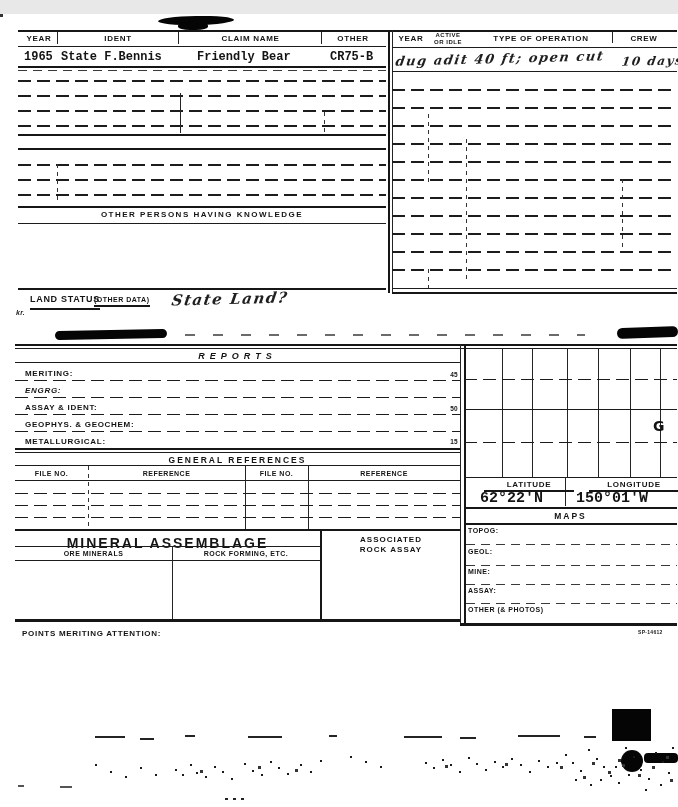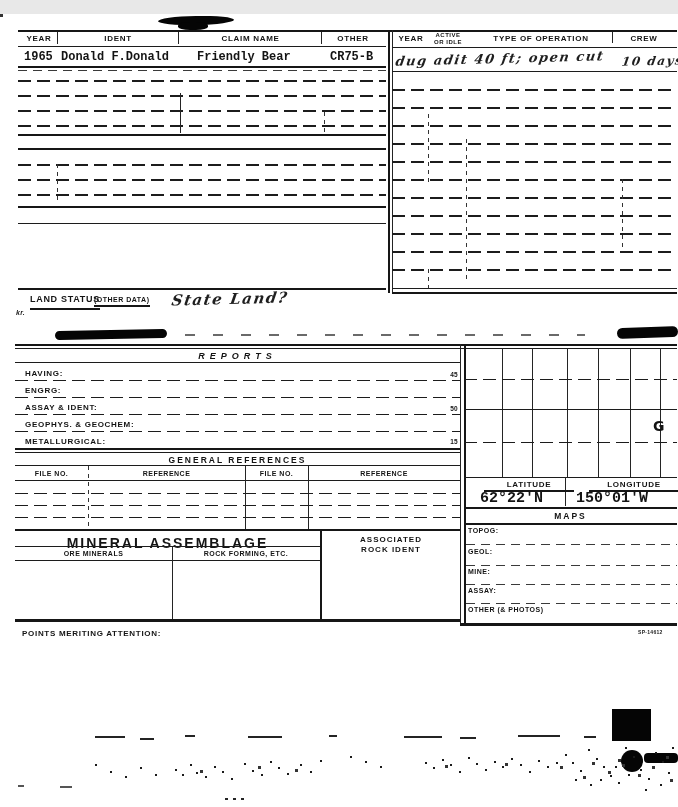--- a/index.html
+++ b/index.html
@@ -58,41 +58,42 @@
   <div class="lbl ctr" style="left:22px;top:20px;width:34px;">YEAR</div>
   <div class="lbl ctr" style="left:57px;top:20px;width:122px;">IDENT</div>
   <div class="lbl ctr" style="left:180px;top:20px;width:141px;">CLAIM NAME</div>
   <div class="lbl ctr" style="left:322px;top:20px;width:62px;">OTHER</div>
   <div class="vl1" style="left:57px;top:18px;height:12px;"></div>
   <div class="vl1" style="left:178px;top:18px;height:12px;"></div>
   <div class="vl1" style="left:321px;top:18px;height:12px;"></div>
   <div class="hl1" style="left:18px;top:32px;width:368px;"></div>
 
   <div class="type" style="left:24px;top:36px;">1965</div>
-  <div class="type" style="left:61px;top:36px;">Donald F.Donald</div>
+  <div class="type" style="left:61px;top:36px;">State F.Bennis</div>
   <div class="type" style="left:197px;top:36px;">Friendly Bear</div>
   <div class="type" style="left:330px;top:36px;">CR75-B</div>
   <div class="hl" style="left:18px;top:52px;width:368px;"></div>
   <div class="hbf" style="left:18px;top:56px;width:368px;"></div>
 
   <div class="hb" style="left:18px;top:66px;width:368px;"></div>
   <div class="hb" style="left:18px;top:81px;width:368px;"></div>
   <div class="hb" style="left:18px;top:96px;width:368px;"></div>
   <div class="hb" style="left:18px;top:111px;width:368px;"></div>
   <div class="vl1" style="left:180px;top:79px;height:40px;"></div>
   <div class="vd" style="left:324px;top:98px;height:20px;"></div>
 
   <div class="hl" style="left:18px;top:120px;width:368px;"></div>
   <div class="hl" style="left:18px;top:134px;width:368px;"></div>
   <div class="hb" style="left:18px;top:150px;width:368px;"></div>
   <div class="hb" style="left:18px;top:165px;width:368px;"></div>
   <div class="hb" style="left:18px;top:180px;width:368px;"></div>
   <div class="vd" style="left:57px;top:150px;height:36px;"></div>
 
   <div class="hl" style="left:18px;top:192px;width:368px;"></div>
+  <div class="lbl ctr" style="left:18px;top:196px;width:368px;letter-spacing:1.5px;">OTHER PERSONS HAVING KNOWLEDGE</div>
   <div class="hl1" style="left:18px;top:209px;width:368px;"></div>
   <div class="hl" style="left:18px;top:274px;width:368px;"></div>
 
   <div class="vl" style="left:388px;top:16px;height:263px;"></div>
   <div class="vl1" style="left:392px;top:16px;height:263px;"></div>
   <div class="lbl ctr" style="left:394px;top:20px;width:34px;">YEAR</div>
   <div class="lbl7 ctr" style="left:428px;top:18px;width:40px;font-size:6px;">ACTIVE</div>
   <div class="lbl7 ctr" style="left:428px;top:25px;width:40px;font-size:6px;">OR IDLE</div>
   <div class="lbl ctr" style="left:470px;top:20px;width:142px;">TYPE OF OPERATION</div>
   <div class="lbl ctr" style="left:614px;top:20px;width:60px;">CREW</div>
@@ -128,24 +129,24 @@
 
   <div class="blob" style="left:55px;top:316px;width:112px;height:9px;border-radius:5px;transform:rotate(-1deg);"></div>
   <div class="hb" style="left:185px;top:320px;width:400px;height:2px;opacity:.7;background:repeating-linear-gradient(90deg,#2a2a2a 0 10px,rgba(0,0,0,0) 10px 28px);"></div>
   <div class="blob" style="left:617px;top:313px;width:61px;height:11px;border-radius:6px;transform:rotate(-2deg);"></div>
 
   <div class="hl" style="left:15px;top:330px;width:662px;"></div>
   <div class="hl1" style="left:15px;top:334px;width:662px;"></div>
 
   <div class="ttl" style="left:15px;top:337px;width:445px;letter-spacing:5px;font-style:italic;">REPORTS</div>
   <div class="hl1" style="left:15px;top:348px;width:445px;"></div>
-  <div class="lbl" style="left:25px;top:355px;">HAVING:</div>
+  <div class="lbl" style="left:25px;top:355px;">MERITING:</div>
   <div class="num" style="left:446px;top:357px;width:12px;text-align:right;">45</div>
   <div class="hb" style="left:15px;top:366px;width:445px;height:1px;"></div>
-  <div class="lbl" style="left:25px;top:372px;">ENGRG:</div>
+  <div class="lbl" style="left:25px;top:372px;font-style:italic;">ENGRG:</div>
   <div class="hb" style="left:15px;top:383px;width:445px;height:1px;"></div>
   <div class="lbl" style="left:25px;top:389px;">ASSAY &amp; IDENT:</div>
   <div class="num" style="left:446px;top:391px;width:12px;text-align:right;">50</div>
   <div class="hb" style="left:15px;top:400px;width:445px;height:1px;"></div>
   <div class="lbl" style="left:25px;top:406px;">GEOPHYS. &amp; GEOCHEM:</div>
   <div class="hb" style="left:15px;top:417px;width:445px;height:1px;"></div>
   <div class="lbl" style="left:25px;top:423px;">METALLURGICAL:</div>
   <div class="num" style="left:446px;top:424px;width:12px;text-align:right;">15</div>
   <div class="hl" style="left:15px;top:434px;width:445px;"></div>
   <div class="hl1" style="left:15px;top:438px;width:445px;"></div>
@@ -160,21 +161,21 @@
   <div class="hb" style="left:15px;top:479px;width:445px;height:1px;"></div>
   <div class="hb" style="left:15px;top:491px;width:445px;height:1px;"></div>
   <div class="hb" style="left:15px;top:503px;width:445px;height:1px;"></div>
   <div class="vd" style="left:88px;top:452px;height:63px;"></div>
   <div class="vl1" style="left:245px;top:452px;height:63px;"></div>
   <div class="vl1" style="left:308px;top:452px;height:63px;"></div>
   <div class="hl" style="left:15px;top:515px;width:445px;"></div>
 
   <div class="ttl" style="left:15px;top:521px;width:305px;letter-spacing:2px;font-size:14px;">MINERAL ASSEMBLAGE</div>
   <div class="lbl ctr" style="left:322px;top:521px;width:138px;letter-spacing:1px;">ASSOCIATED</div>
-  <div class="lbl ctr" style="left:322px;top:531px;width:138px;letter-spacing:1px;">ROCK IDENT</div>
+  <div class="lbl ctr" style="left:322px;top:531px;width:138px;letter-spacing:1px;">ROCK ASSAY</div>
   <div class="hl1" style="left:15px;top:532px;width:305px;"></div>
   <div class="lbl7 ctr" style="left:15px;top:536px;width:157px;">ORE MINERALS</div>
   <div class="lbl7 ctr" style="left:172px;top:536px;width:148px;">ROCK FORMING, ETC.</div>
   <div class="hl1" style="left:15px;top:546px;width:305px;"></div>
   <div class="vl1" style="left:172px;top:533px;height:72px;"></div>
   <div class="vl" style="left:320px;top:517px;height:88px;"></div>
   <div class="hl" style="left:15px;top:605px;width:445px;height:3px;"></div>
 
   <div class="lbl" style="left:22px;top:615px;">POINTS MERITING ATTENTION:</div>
 

